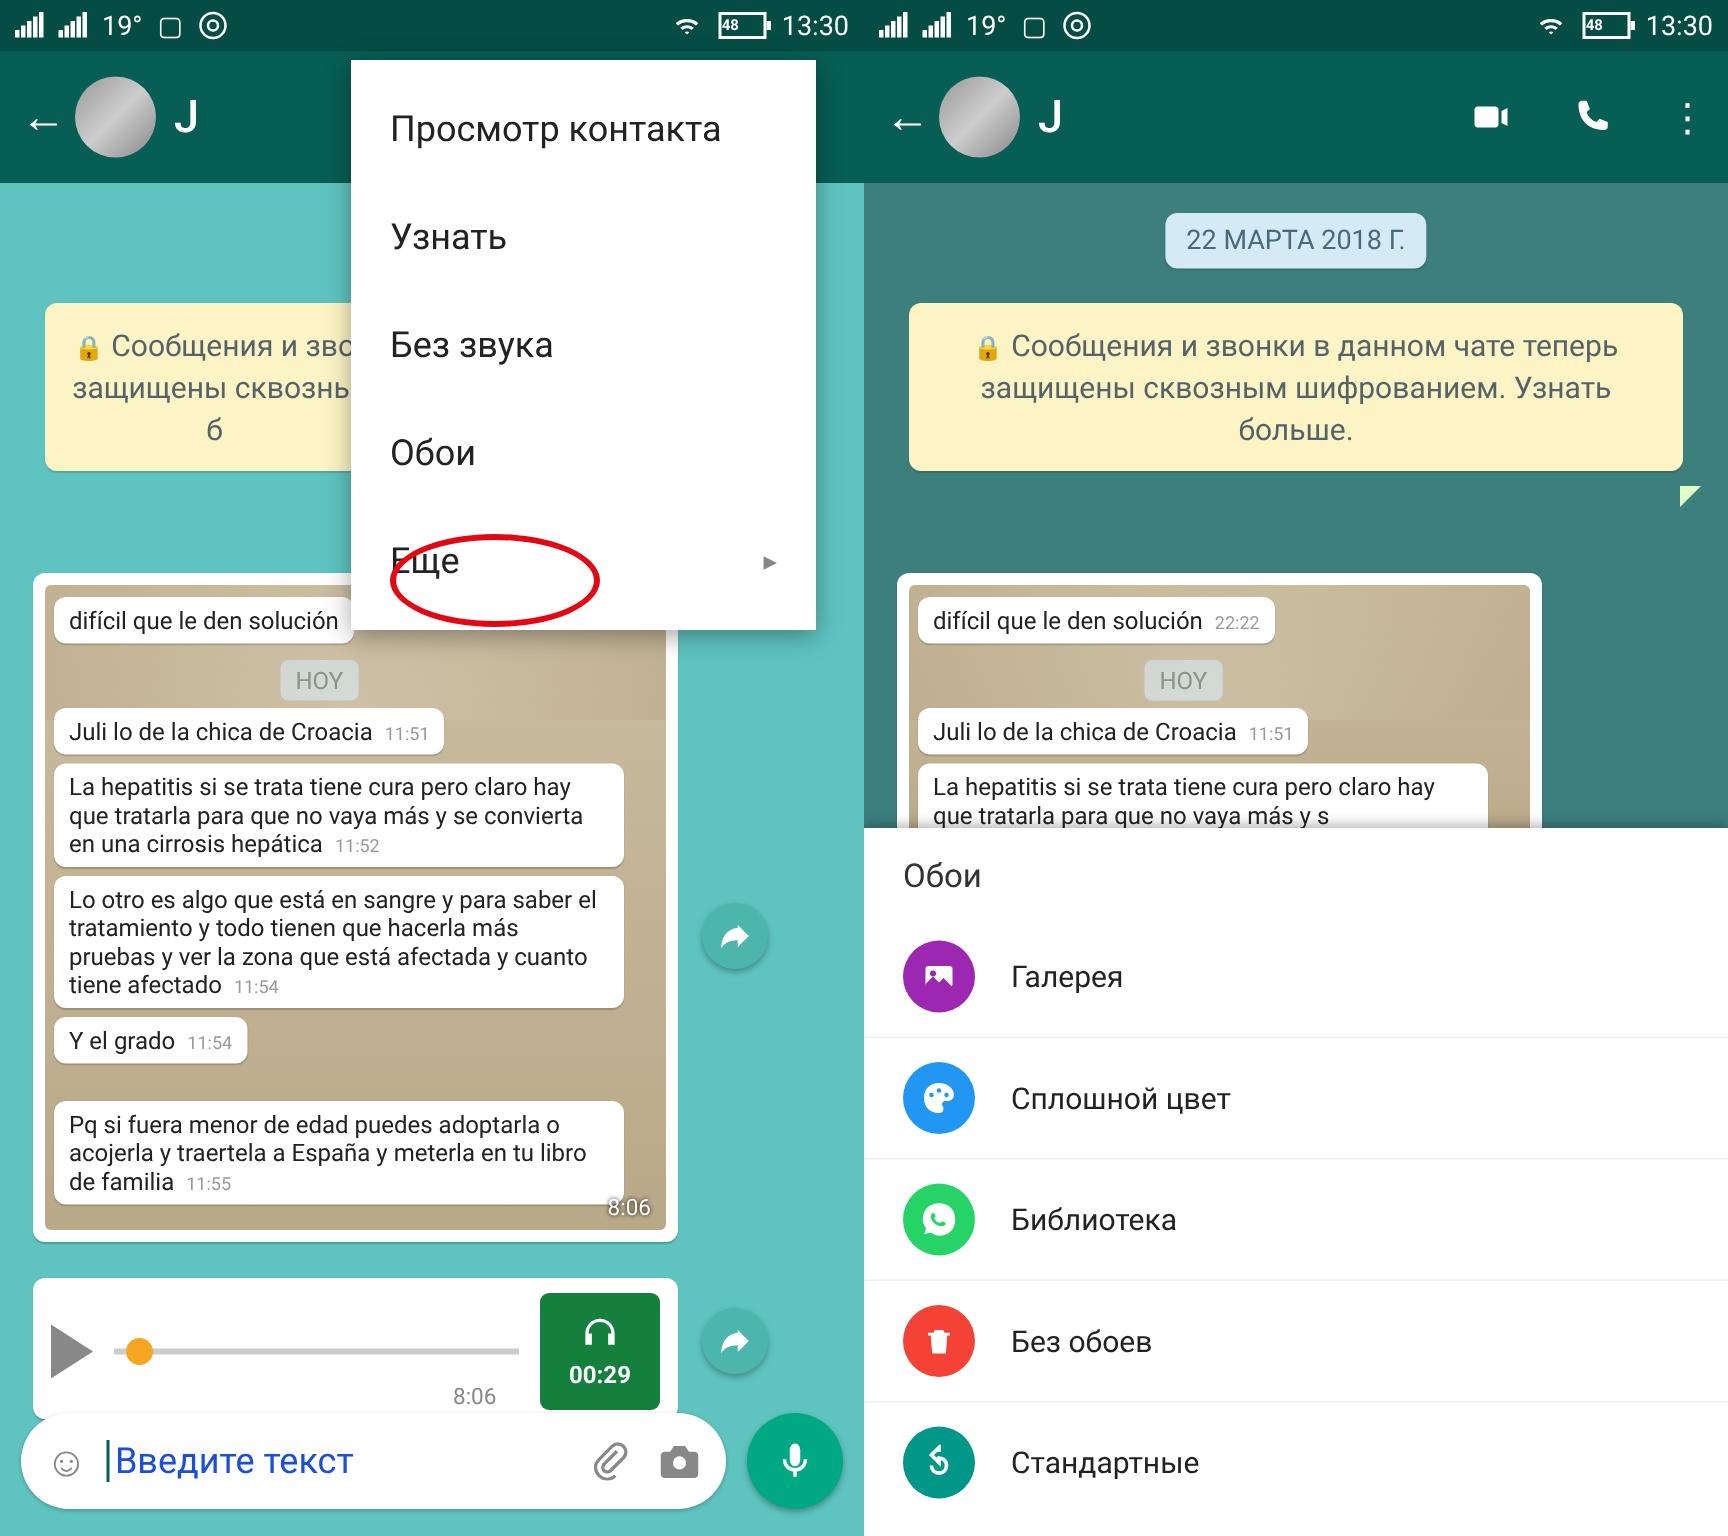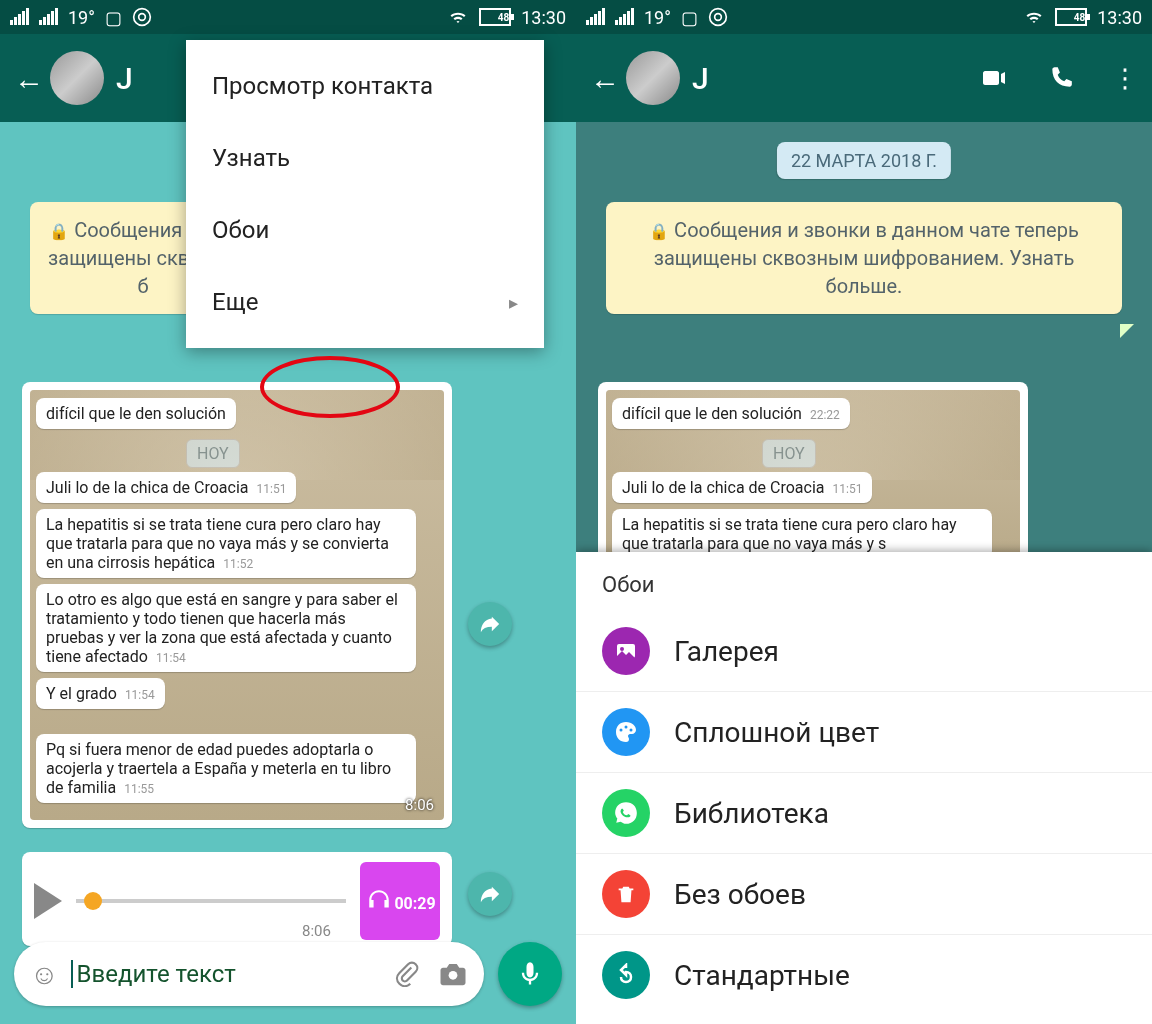--- a/index.html
+++ b/index.html
@@ -4,21 +4,21 @@
 <style>
 * { margin:0; padding:0; box-sizing:border-box; font-family:Roboto,Arial,sans-serif; }
 body { width:1152px; height:1024px; display:flex; background:#ddd; }
 .screen { width:576px; height:1024px; position:relative; overflow:hidden; }
 .statusbar { height:34px; background:#054d44; color:#fff; display:flex; align-items:center; padding:0 10px; font-size:18px; }
 .sb-left { display:flex; align-items:center; gap:10px; }
 .sb-right { margin-left:auto; display:flex; align-items:center; gap:10px; }
 .signal { display:flex; align-items:flex-end; gap:1px; height:16px; }
 .signal span { width:3px; background:#fff; }
 .signal span:nth-child(1){height:5px;} .signal span:nth-child(2){height:8px;} .signal span:nth-child(3){height:11px;} .signal span:nth-child(4){height:14px;} .signal span:nth-child(5){height:17px;}
-.batt { border:2px solid #fff; width:32px; height:18px; position:relative; display:flex; align-items:center; justify-content:flex-end; font-size:10px; font-weight:bold; }
+.batt { border:2px solid #fff; width:32px; height:18px; position:relative; display:flex; align-items:center; justify-content:flex-start; font-size:10px; font-weight:bold; }
 .batt::after { content:""; position:absolute; right:-5px; top:4px; width:3px; height:6px; background:#fff; }
 .topbar { height:88px; background:#075e54; display:flex; align-items:center; padding:0 14px; color:#fff; }
 .back { font-size:30px; margin-right:6px; }
 .avatar { width:54px; height:54px; border-radius:50%; background:linear-gradient(135deg,#999 0%,#ccc 50%,#888 100%); margin-right:12px; background-size:cover; }
 .contact-name { font-size:30px; font-weight:500; }
 .top-actions { margin-left:auto; display:flex; gap:38px; align-items:center; }
 .chat-bg { position:absolute; top:122px; bottom:0; left:0; right:0; background:#5fc4c0; }
 .screen2 .chat-bg::after { content:""; position:absolute; inset:0; background:rgba(0,0,0,0.35); }
 .date-pill { position:absolute; left:50%; transform:translateX(-50%); top:20px; background:#d4eaf4; color:#4a6a7a; padding:8px 14px; border-radius:8px; font-size:18px; box-shadow:0 1px 1px rgba(0,0,0,.15); z-index:2; }
 .enc-notice { position:absolute; top:80px; left:30px; right:30px; background:#fdf4c5; color:#54636a; padding:14px 18px; border-radius:8px; text-align:center; font-size:20px; line-height:1.4; box-shadow:0 1px 1px rgba(0,0,0,.15); z-index:2; }
@@ -34,32 +34,32 @@
 .bubble { background:#fff; border-radius:8px; padding:6px 10px; margin-bottom:6px; font-size:16px; color:#222; display:inline-block; max-width:380px; box-shadow:0 1px 1px rgba(0,0,0,.2); position:relative; }
 .bubble .bt { font-size:12px; color:#999; margin-left:8px; }
 .hoy-pill { display:inline-block; background:#d4eaf4; color:#4a6a7a; font-size:16px; padding:4px 10px; border-radius:6px; margin:4px 0 4px 150px; border:1px solid #bbb;}
 .ss-clock { position:absolute; top:0; left:0; right:0; height:90px; background:radial-gradient(circle at 50% 120%,#d9cdb4,#b5a482); opacity:.45; border-radius:4px 4px 0 0; }
 .ss-time { position:absolute; bottom:6px; right:10px; color:#fff; font-size:15px; text-shadow:0 0 3px #000; }
 .fwd-btn { position:absolute; right:-60px; width:44px; height:44px; border-radius:50%; background:#4db6ac; display:flex; align-items:center; justify-content:center; color:#fff; box-shadow:0 2px 4px rgba(0,0,0,.3); }
 .audio-msg { position:absolute; left:22px; top:725px; width:430px; background:#fff; border-radius:8px; padding:10px 12px 6px; box-shadow:0 1px 1px rgba(0,0,0,.2); z-index:2; display:flex; align-items:center; }
 .play-tri { width:0; height:0; border-left:28px solid #888; border-top:18px solid transparent; border-bottom:18px solid transparent; margin-right:14px; }
 .track { flex:1; height:4px; background:#ccc; position:relative; }
 .track .dot { position:absolute; left:8px; top:-7px; width:18px; height:18px; border-radius:50%; background:#f5a623; }
-.headphone-box { width:80px; height:78px; background:#d946ef; border-radius:6px; margin-left:14px; display:flex; align-items:center; justify-content:center; color:#fff; }
+.headphone-box { width:80px; height:78px; background:#15803d; border-radius:6px; margin-left:14px; display:flex; flex-direction:column; align-items:center; justify-content:center; color:#fff; }
 .audio-time { position:absolute; bottom:6px; left:280px; font-size:15px; color:#888; }
 .input-bar { position:absolute; bottom:18px; left:14px; right:92px; height:64px; background:#fff; border-radius:32px; display:flex; align-items:center; padding:0 16px; box-shadow:0 1px 3px rgba(0,0,0,.25); z-index:2; }
-.input-bar .ph { flex:1; font-size:24px; color:#14532d; margin-left:12px; border-left:2px solid #075e54; padding-left:4px;}
+.input-bar .ph { flex:1; font-size:24px; color:#1d4ed8; margin-left:12px; border-left:2px solid #075e54; padding-left:4px;}
 .mic-btn { position:absolute; bottom:18px; right:14px; width:64px; height:64px; border-radius:50%; background:#00a884; display:flex; align-items:center; justify-content:center; z-index:2; box-shadow:0 2px 4px rgba(0,0,0,.3); }
-.dropdown { position:absolute; top:40px; right:32px; width:358px; background:#fff; box-shadow:0 4px 16px rgba(0,0,0,.35); z-index:20; padding:10px 0; }
+.dropdown { position:absolute; top:40px; right:32px; width:310px; background:#fff; box-shadow:0 4px 16px rgba(0,0,0,.35); z-index:20; padding:10px 0; }
 .dd-item { padding:22px 26px; font-size:24px; color:#222; display:flex; align-items:center; }
 .dd-item .arrow { margin-left:auto; color:#888; font-size:18px; }
 .circle-highlight { position:absolute; top:356px; left:260px; width:140px; height:62px; border:4px solid #e30613; border-radius:50%; z-index:30; pointer-events:none; }
 .sheet { position:absolute; left:0; right:0; bottom:0; top:552px; background:#fff; z-index:30; box-shadow:0 -2px 8px rgba(0,0,0,.3); }
 .sheet-title { padding:20px 26px 14px; font-size:22px; color:#333; }
-.sheet-item { display:flex; align-items:center; padding:16px 26px; border-top:1px solid #eee; gap:24px; font-size:28px; color:#222; }
+.sheet-item { display:flex; align-items:center; padding:16px 26px; border-top:1px solid #eee; gap:24px; font-size:20px; color:#222; }
 .sheet-item:nth-of-type(2){ border-top:none;}
 .si-icon { width:48px; height:48px; border-radius:50%; display:flex; align-items:center; justify-content:center; color:#fff; flex-shrink:0; }
 .si-gallery { background:#9c27b0; }
 .si-solid { background:#2196f3; }
 .si-lib { background:#25d366; }
 .si-std { background:#009688; }
 .si-none { background:#f44336; }
 svg { display:block; }
 </style>
 </head>
@@ -175,20 +175,23 @@
     </div>
 
   <div class="dropdown">
     <div class="dd-item">
         <span>Просмотр контакта</span>
       </div>
     <div class="dd-item">
         <span>Узнать</span>
       </div>
     <div class="dd-item">
+        <span>Без звука</span>
+      </div>
+    <div class="dd-item">
         <span>Обои</span>
       </div>
     <div class="dd-item">
         <span>Еще</span>
         <span class="arrow">▸</span>
       </div>
   </div>
   <div class="circle-highlight"></div>
 </div>
 

